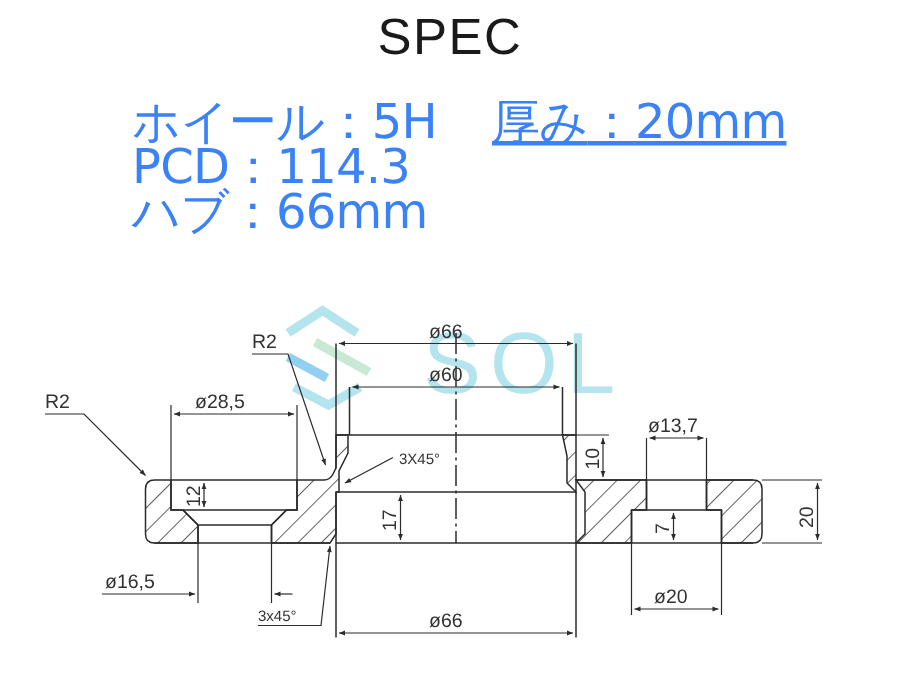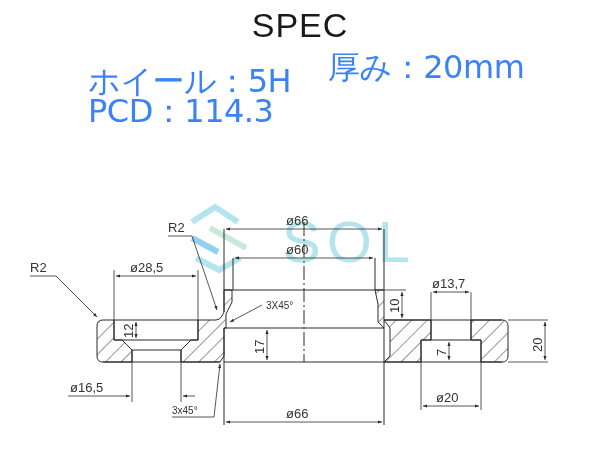--- a/index.html
+++ b/index.html
@@ -15,23 +15,24 @@
   .dimsm { font-family:"Liberation Sans", sans-serif; font-size:10px; fill:#333; }
 </style>
 </head>
 <body>
 
 <div class="title">SPEC</div>
 
 <div class="spec" style="left:88px; top:66px;">
   <div class="spec-row"><span>ホイール</span><span>：</span><span>5H</span></div>
   <div class="spec-row"><span>PCD</span><span>：</span><span>114.3</span></div>
+  <div class="spec-row"><span>ハブ</span><span>：</span><span>66mm</span></div>
 </div>
 
-<div class="spec" style="left:328px; top:52px;">
+<div class="spec" style="left:328px; top:66px;text-decoration:underline;">
   <div class="spec-row"><span>厚み</span><span>：</span><span>20mm</span></div>
 </div>
 
 <svg width="600" height="450" viewBox="0 0 600 450">
   <defs>
     <marker id="arr" viewBox="0 0 10 10" refX="10" refY="5" markerWidth="7" markerHeight="5" orient="auto-start-reverse">
       <path d="M0,1 L10,5 L0,9 z" fill="#2b2b2b"></path>
     </marker>
     <pattern id="hatch" patternUnits="userSpaceOnUse" width="11" height="11" patternTransform="rotate(45)">
       <line x1="0" y1="0" x2="0" y2="11" stroke="#2b2b2b" stroke-width="1"></line>

